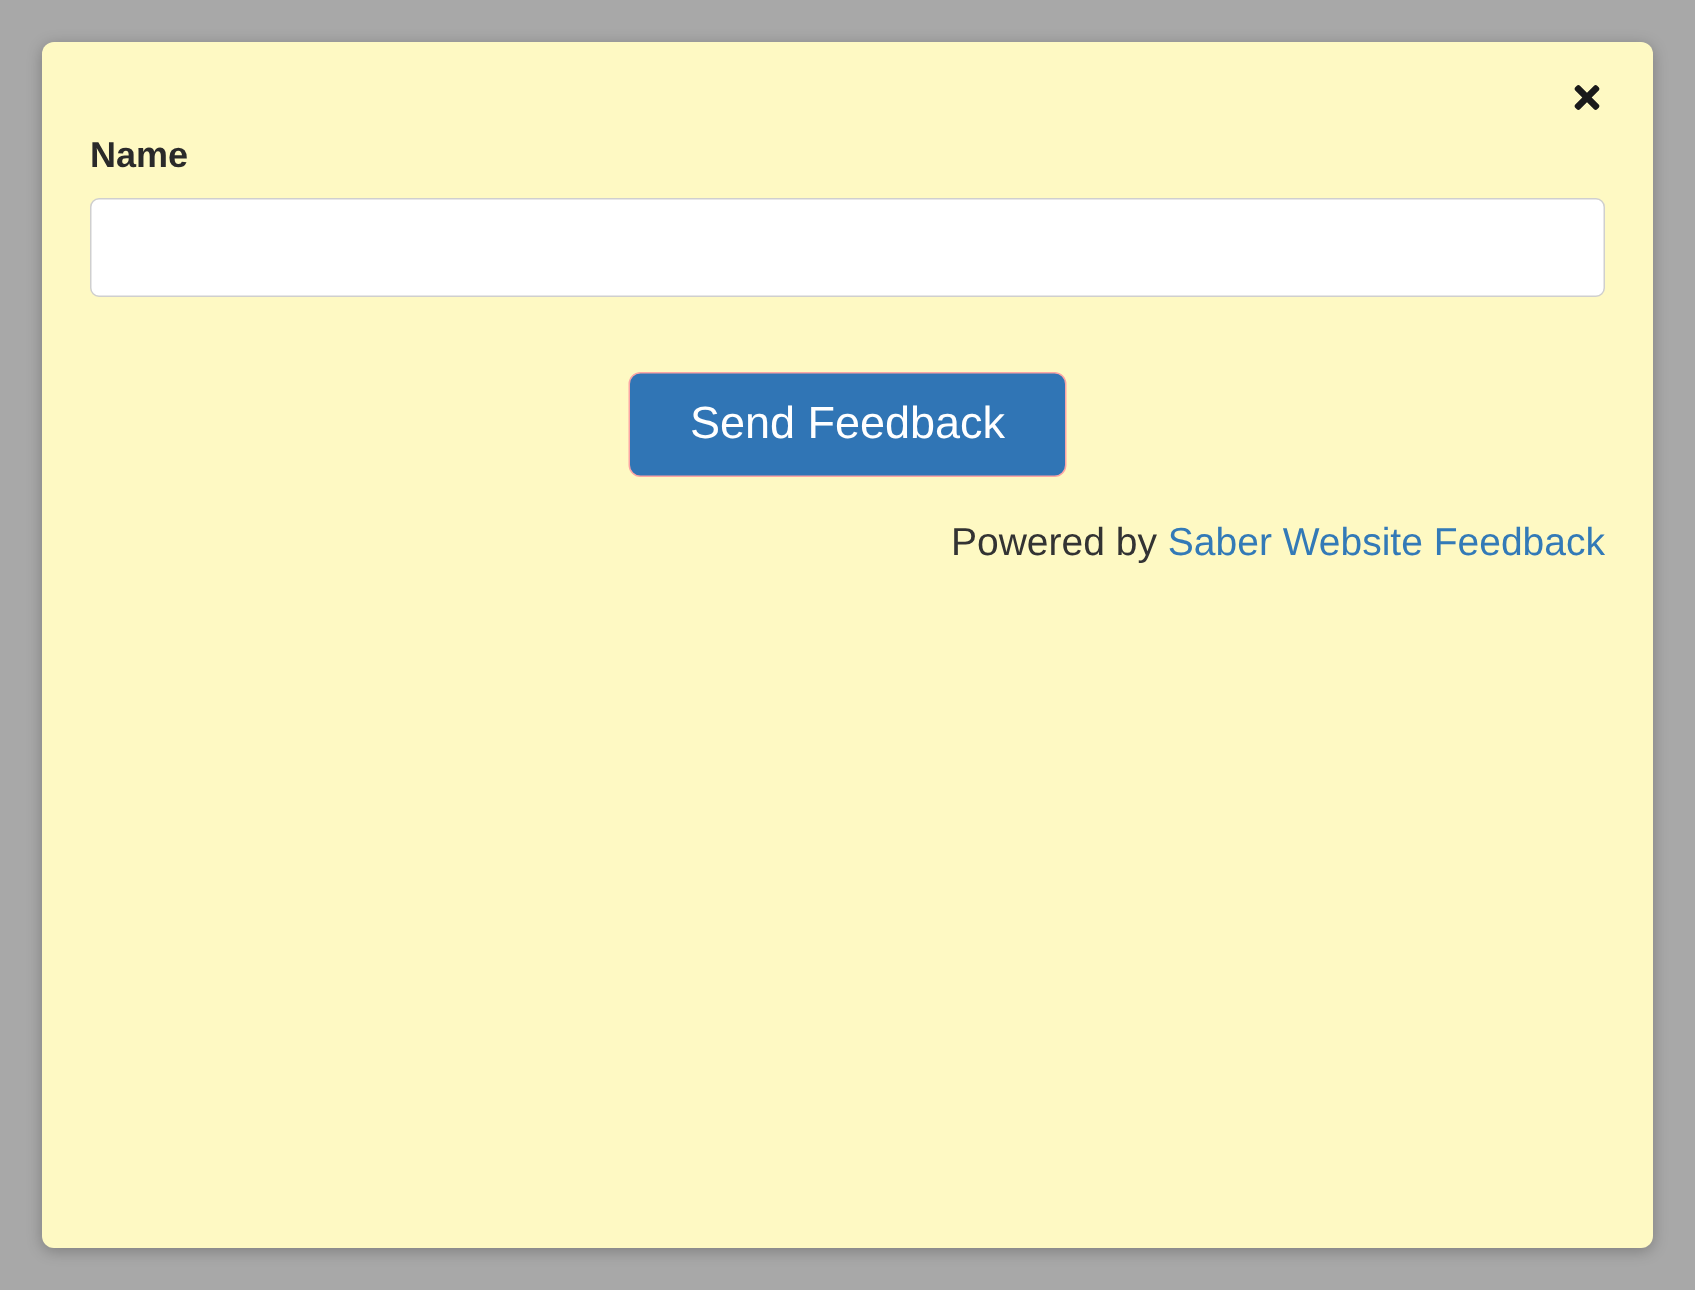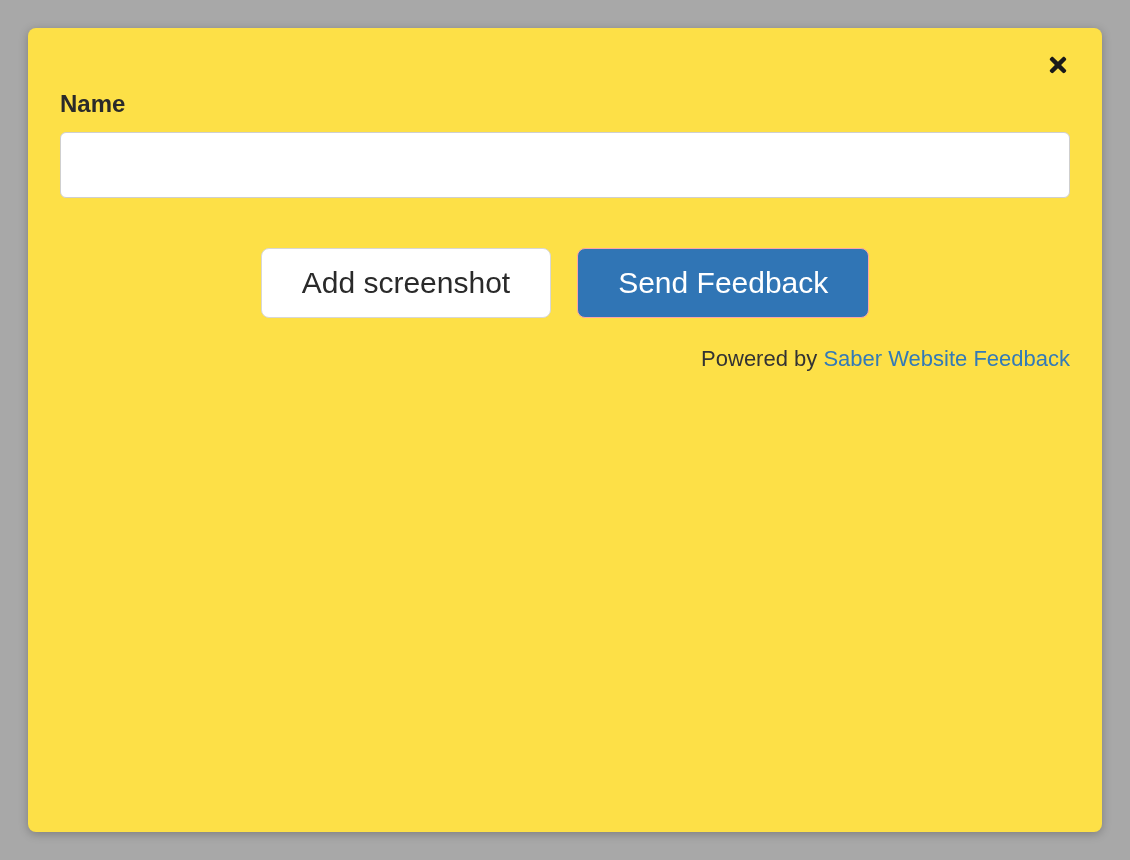--- a/index.html
+++ b/index.html
@@ -9,21 +9,21 @@
     }
     body {
       font-family: -apple-system, BlinkMacSystemFont, "Helvetica Neue", Helvetica, Arial, sans-serif;
       background: #a8a8a8;
       width: 1130px;
       height: 860px;
       padding: 28px;
       position: relative;
     }
     .modal {
-      background: #fde047;
+      background: #fef9c3;
       border-radius: 8px;
       box-shadow: 0 2px 10px rgba(0,0,0,0.25);
       padding: 32px 32px 24px 32px;
       position: relative;
       height: 100%;
       display: flex;
       flex-direction: column;
     }
     .close-btn {
       position: absolute;
@@ -101,21 +101,21 @@
       border: 1px solid #d7d7d7;
       color: #2a2a2a;
     }
     .btn-primary {
       background: #3075b5;
       border: 1px solid #fca5a5;
       color: #fff;
     }
     .powered-by {
       text-align: right;
-      font-size: 22px;
+      font-size: 26px;
       color: #333;
       margin-top: 28px;
     }
     .powered-by a {
       color: #337ab7;
       text-decoration: none;
     }
   </style>
 </head>
 <body>
@@ -131,21 +131,20 @@
   </button>
 
   <div class="form-group">
     <label class="form-label first">Name</label>
     <input type="text" class="text-input" value="" style="">
   </div>
 
 
 
   <div class="button-row">
-    <button class="btn btn-default">Add screenshot</button>
     <button class="btn btn-primary">Send Feedback</button>
   </div>
 
   <div class="powered-by">
     <span>Powered by </span><a href="#">Saber Website Feedback</a>
   </div>
 
 </div>
 
 </body></html>

